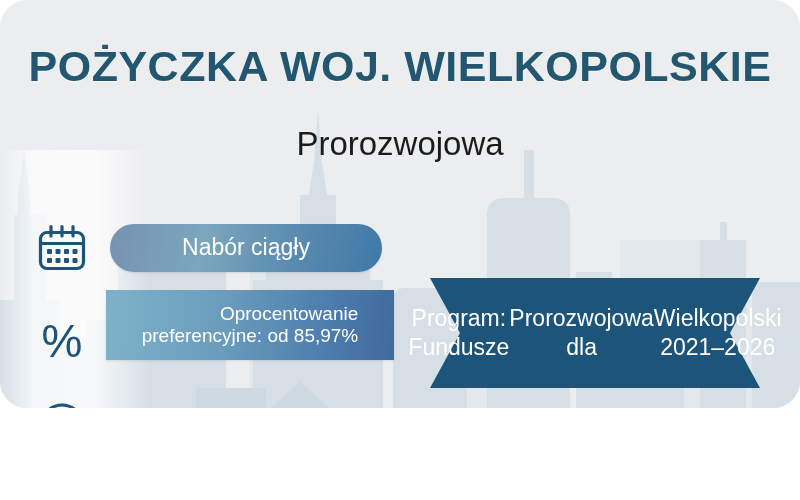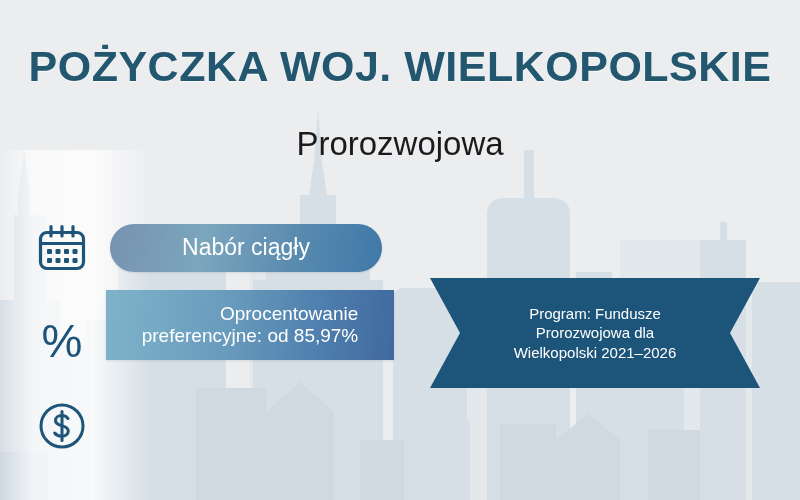--- a/index.html
+++ b/index.html
@@ -4,23 +4,24 @@
 <style>
   * { margin:0; padding:0; box-sizing:border-box; }
 
   html, body {
     width:800px; height:500px;
     font-family:"Liberation Sans", sans-serif;
   }
 
   #infographic {
     position:relative;
-    width:800px; height:500px;
+    width:800px; height:408px;
     overflow:hidden;
     background:#ecedef;
+    border-radius:27px;
   }
 
   
   #skyline {
     position:absolute; inset:0;
     width:800px; height:500px;
   }
 
   
   #left-veil {
@@ -119,25 +120,25 @@
 
   
   #ribbon {
     position:absolute;
     left:430px; top:278px;
     width:330px; height:110px;
   }
   #ribbon-shape { position:absolute; inset:0; }
   #ribbon-label {
     position:absolute; inset:0;
-    display:flex; flex-direction:column;
+    display:flex; flex-direction:row;
     align-items:center; justify-content:center;
     text-align:center;
     color:#ffffff;
-    font-size:15px;
+    font-size:23px;
     line-height:1.28;
     padding:0 44px;
   }
 </style>
 </head>
 <body>
 
 <div id="infographic">
 
   <svg id="skyline" viewBox="0 0 800 500" preserveAspectRatio="none" aria-hidden="true">

